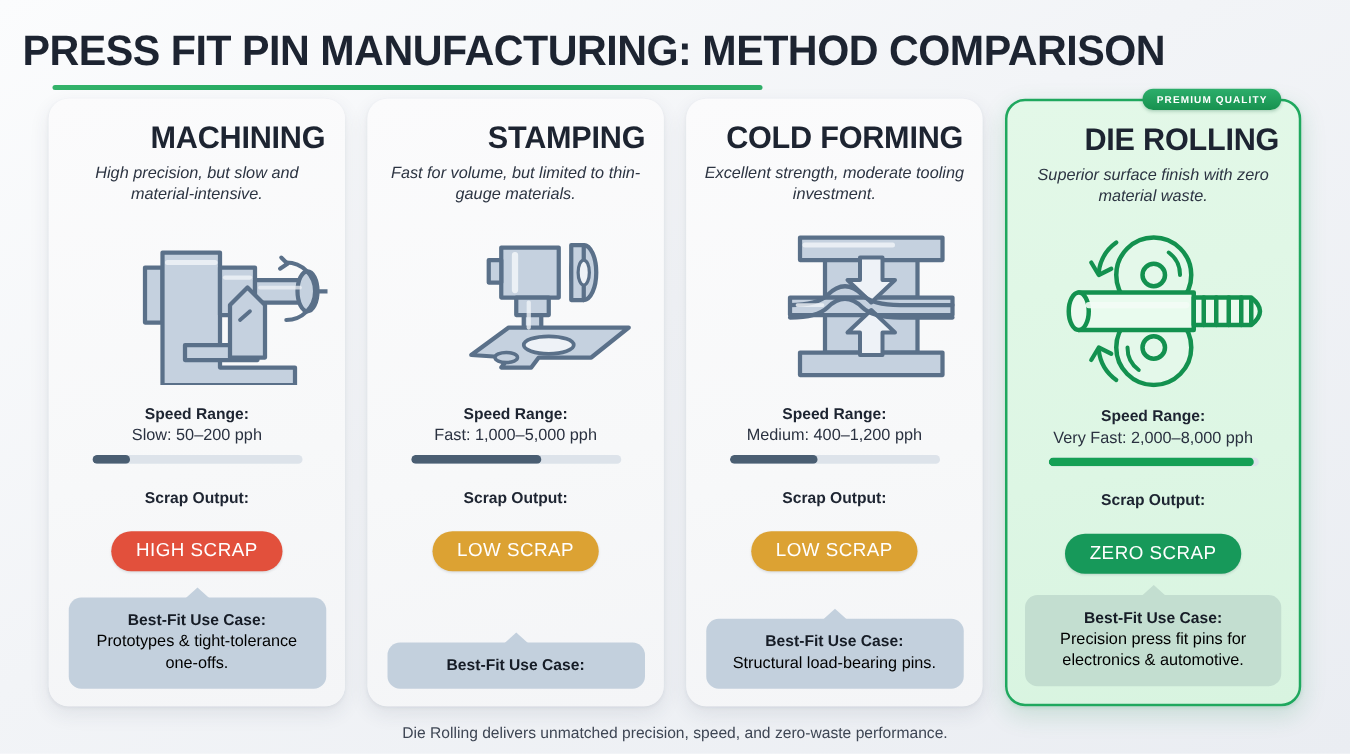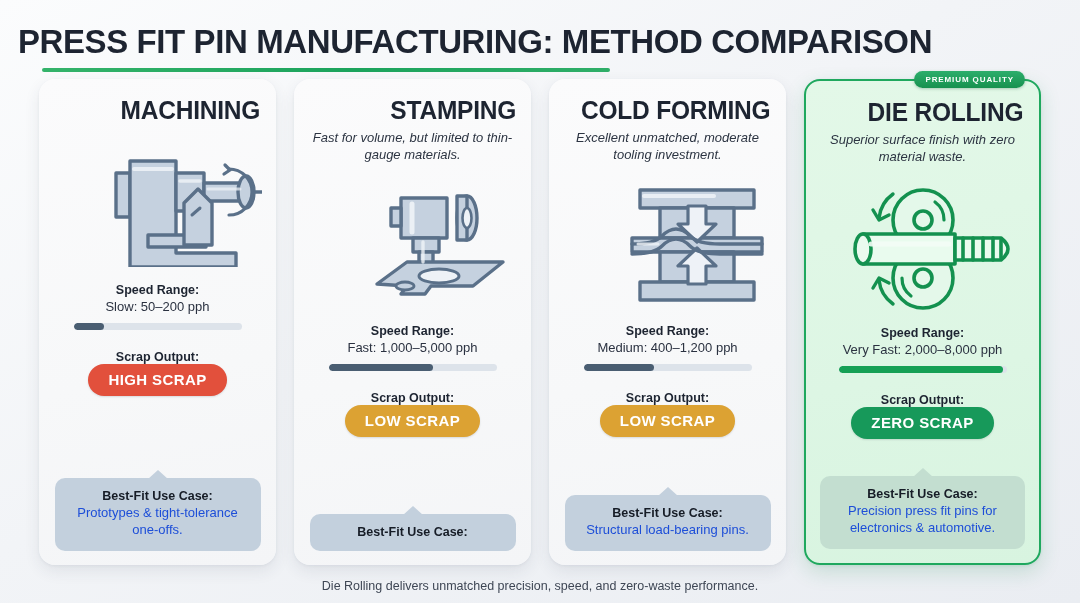--- a/index.html
+++ b/index.html
@@ -149,26 +149,26 @@
     height: 100%;
     border-radius: 4px;
     background: #4a5e72;
   }
   .featured .bar-fill { background: #15a055; }
 
   
   .scrap-block { margin-top: 20px; width: 100%; text-align: center; }
   .scrap-pill {
     display: inline-block;
-    margin-top: 0;
+    margin-top: 20px;
     padding: 7px 20px 8px 20px;
     border-radius: 16px;
     font-family: "Liberation Sans Narrow", "Liberation Sans", sans-serif;
     font-size: 15px;
-    font-weight: 700;
+    font-weight: 400;
     letter-spacing: 0.4px;
     color: #ffffff;
     text-transform: uppercase;
     white-space: nowrap;
     box-shadow: 0 1px 2px rgba(30,40,60,0.14);
   }
 
   
   .usecase-wrap {
     margin-top: auto;
@@ -200,21 +200,21 @@
   }
   .featured .usecase::before { border-bottom-color: #c3ded0; }
   .usecase-title {
     font-size: 12.5px;
     font-weight: 700;
     color: #161c26;
   }
   .usecase-text {
     margin-top: 2px;
     font-size: 13px;
-    color: #1d4ed8;
+    color: #000000;
     line-height: 1.3;
   }
 
   
   .footer {
     position: absolute;
     bottom: 10px;
     left: 0;
     width: 1080px;
     text-align: center;
@@ -229,20 +229,21 @@
 
   <div class="header">
     <div class="title">PRESS FIT PIN MANUFACTURING: METHOD COMPARISON</div>
     <div class="title-underline"></div>
   </div>
 
   <div class="cards">
 
     <div class="card">
       <div class="card-title">MACHINING</div>
+      <div class="card-sub">High precision, but slow and material-intensive.</div>
 
       <div class="illus">
         <svg width="176" height="128" viewBox="0 0 176 128">
           <g fill="#c5d1df" stroke="#5a7089" stroke-width="3.4" stroke-linejoin="round" stroke-linecap="round">
             <path d="M30 34 h14 v44 h-14 z"></path>
             <path d="M44 22 h46 v92 h60 v14 H44 z"></path>
             <path d="M90 34 h28 v38 H90 z"></path>
             <path d="M118 44 h42 v18 h-42 z"></path>
             <ellipse cx="160" cy="53" rx="8" ry="16"></ellipse>
             <path d="M62 96 h58 v12 H62 z"></path>
@@ -317,21 +318,21 @@
 
       <div class="usecase-wrap">
         <div class="usecase">
           <div class="usecase-title">Best-Fit Use Case:</div>
         </div>
       </div>
     </div>
 
     <div class="card">
       <div class="card-title">COLD FORMING</div>
-      <div class="card-sub">Excellent unmatched, moderate tooling investment.</div>
+      <div class="card-sub">Excellent strength, moderate tooling investment.</div>
 
       <div class="illus">
         <svg width="150" height="128" viewBox="0 0 150 128">
           <g fill="#c5d1df" stroke="#5a7089" stroke-width="3.4" stroke-linejoin="round" stroke-linecap="round">
             <path d="M18 10 h114 v18 H18 z"></path>
             <path d="M38 28 h74 v30 H38 z"></path>
             <path d="M10 58 h130 v14 H10 z"></path>
             <path d="M38 72 h74 v30 H38 z"></path>
             <path d="M18 102 h114 v18 H18 z"></path>
           </g>

